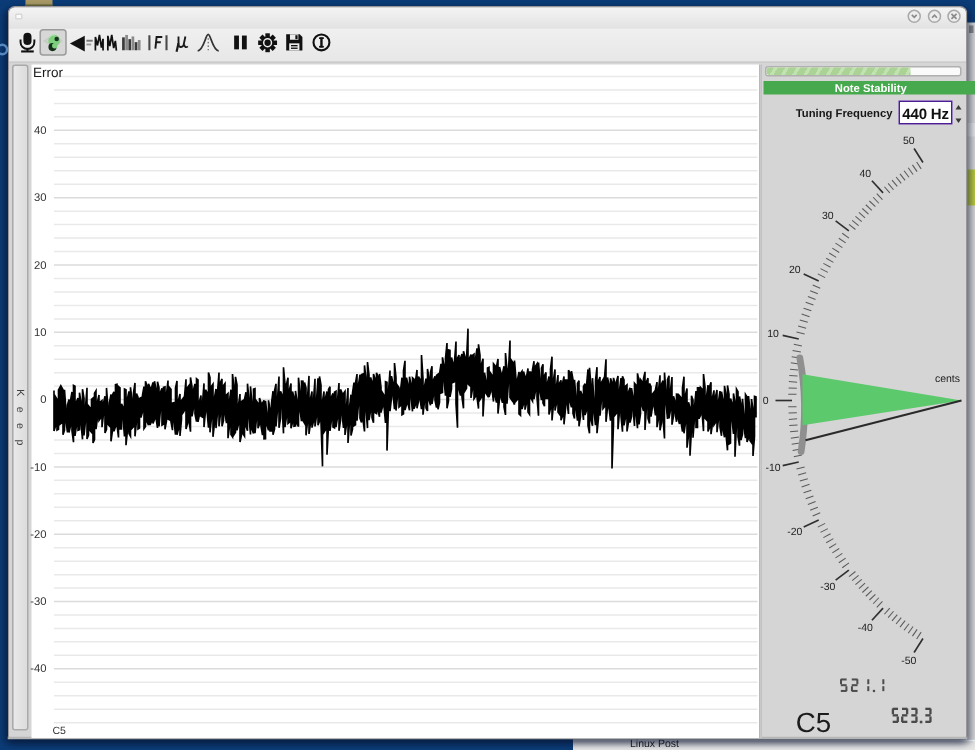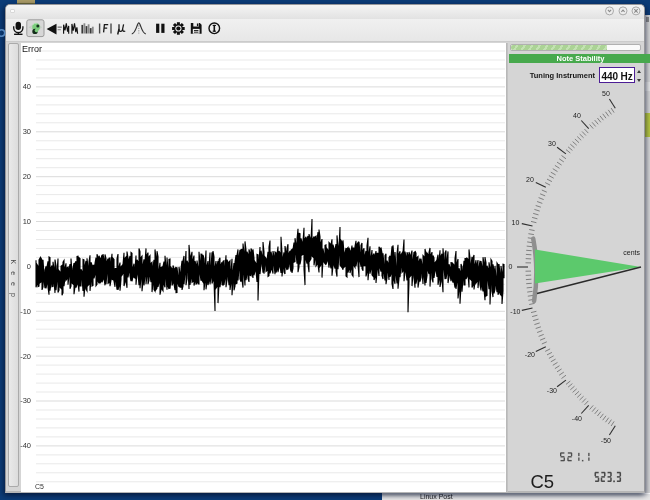--- a/index.html
+++ b/index.html
@@ -29,21 +29,21 @@
   <div class="abs" style="left:-14px;top:272px;width:42px;text-align:center;font-size:7px;color:#444;transform:rotate(90deg);transform-origin:center;letter-spacing:7px;">Keep</div>
 
   <div class="abs" style="left:14.5px;top:37.5px;width:486px;height:449px;background:#fff;border-right:1px solid #b8b8b8;"></div>
   <div class="abs" style="left:500.5px;top:37.5px;width:1px;height:449px;background:#c2c2c2;"></div>
 
   <div class="abs" style="left:503.5px;top:39px;width:131px;height:6.5px;background:#fafafa;border:1px solid #b0b0b0;border-radius:2px;">
     <div style="width:96px;height:100%;border-radius:2px 0 0 2px;background:repeating-linear-gradient(120deg,#abd395 0px,#abd395 4.3px,#c3e2b2 4.3px,#c3e2b2 6.5px);"></div>
   </div>
   <div class="abs" style="left:502.5px;top:48.5px;width:144px;height:9px;background:#47a94d;color:#fff;
        font-size:7.5px;font-weight:bold;text-align:center;line-height:9.5px;">Note Stability</div>
-  <div class="abs" style="left:478px;top:66px;width:111px;text-align:right;font-size:7.5px;font-weight:bold;color:#161616;">Tuning Instrument</div>
+  <div class="abs" style="left:478px;top:66px;width:111px;text-align:right;font-size:7.5px;font-weight:bold;color:#161616;">Tuning Frequency</div>
   <div class="abs" style="left:593px;top:61.5px;width:35.5px;height:16px;background:#fff;border:1px solid #4c1d95;">
     <div style="position:absolute;left:1.5px;top:3.5px;font-size:10px;font-weight:bold;color:#111;letter-spacing:-0.1px;">440 Hz</div>
   </div>
   <div class="abs" style="left:630.5px;top:64.5px;width:0;height:0;border-left:2.2px solid transparent;border-right:2.2px solid transparent;border-bottom:3px solid #3a3a3a;"></div>
   <div class="abs" style="left:630.5px;top:73.5px;width:0;height:0;border-left:2.2px solid transparent;border-right:2.2px solid transparent;border-top:3px solid #3a3a3a;"></div>
 
   <div class="abs" style="left:524.5px;top:465.5px;font-size:18.5px;color:#1c1c1c;">C5</div>
 </div>
 
 <svg class="abs" style="left:0;top:0;" width="650" height="500" viewBox="0 0 650 500">

